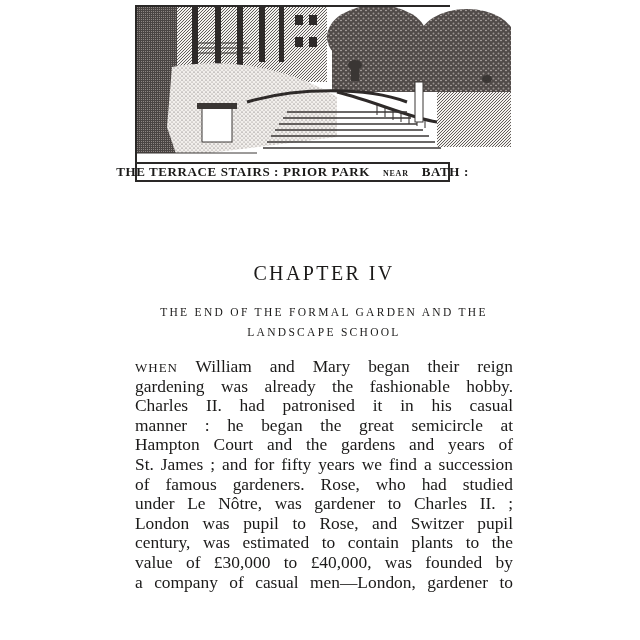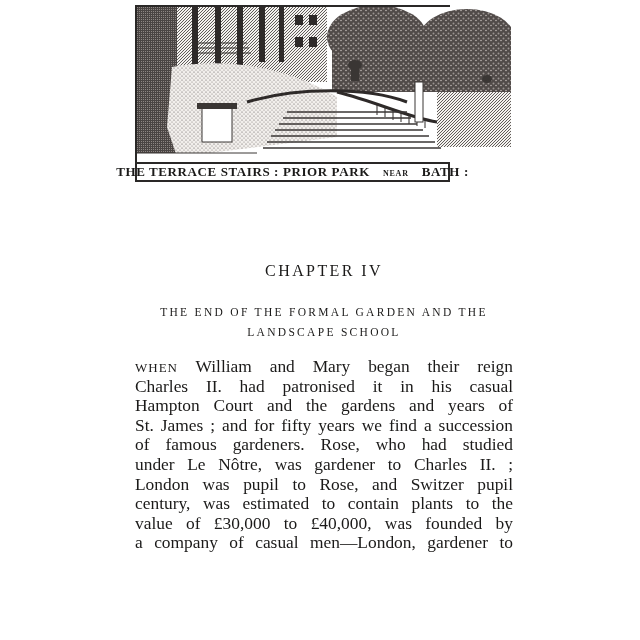--- a/index.html
+++ b/index.html
@@ -57,21 +57,21 @@
     margin: 0 13px;
     position: relative;
     top: 1px;
   }
   .chapter-title {
     position: absolute;
     left: 135px;
     width: 378px;
     top: 262px;
     text-align: center;
-    font-size: 16px;
+    font-size: 20px;
     letter-spacing: 2.4px;
     font-weight: normal;
   }
   .chapter-subtitle {
     position: absolute;
     left: 135px;
     width: 378px;
     top: 302px;
     text-align: center;
     font-size: 11.5px;
@@ -198,21 +198,23 @@
 
 <div class="chapter-title">CHAPTER IV</div>
 
 <div class="chapter-subtitle">
   <div>THE END OF THE FORMAL GARDEN AND THE</div>
   <div>LANDSCAPE SCHOOL</div>
 </div>
 
 <div class="body-text">
   <span class="line"><span class="sc" style="text-transform:uppercase;">When</span><span> William and Mary began their reign</span></span>
+  <span class="line">gardening was already the fashionable hobby.</span>
   <span class="line">Charles II. had patronised it in his casual</span>
+  <span class="line">manner : he began the great semicircle at</span>
   <span class="line">Hampton Court and the gardens and years of</span>
   <span class="line">St. James ; and for fifty years we find a succession</span>
   <span class="line">of famous gardeners.  Rose, who had studied</span>
   <span class="line">under Le Nôtre, was gardener to Charles II. ;</span>
   <span class="line">London was pupil to Rose, and Switzer pupil</span>
   <span class="line">century, was estimated to contain plants to the</span>
   <span class="line">value of £30,000 to £40,000, was founded by</span>
   <span class="line">a company of casual men—London, gardener to</span>
 </div>
 

